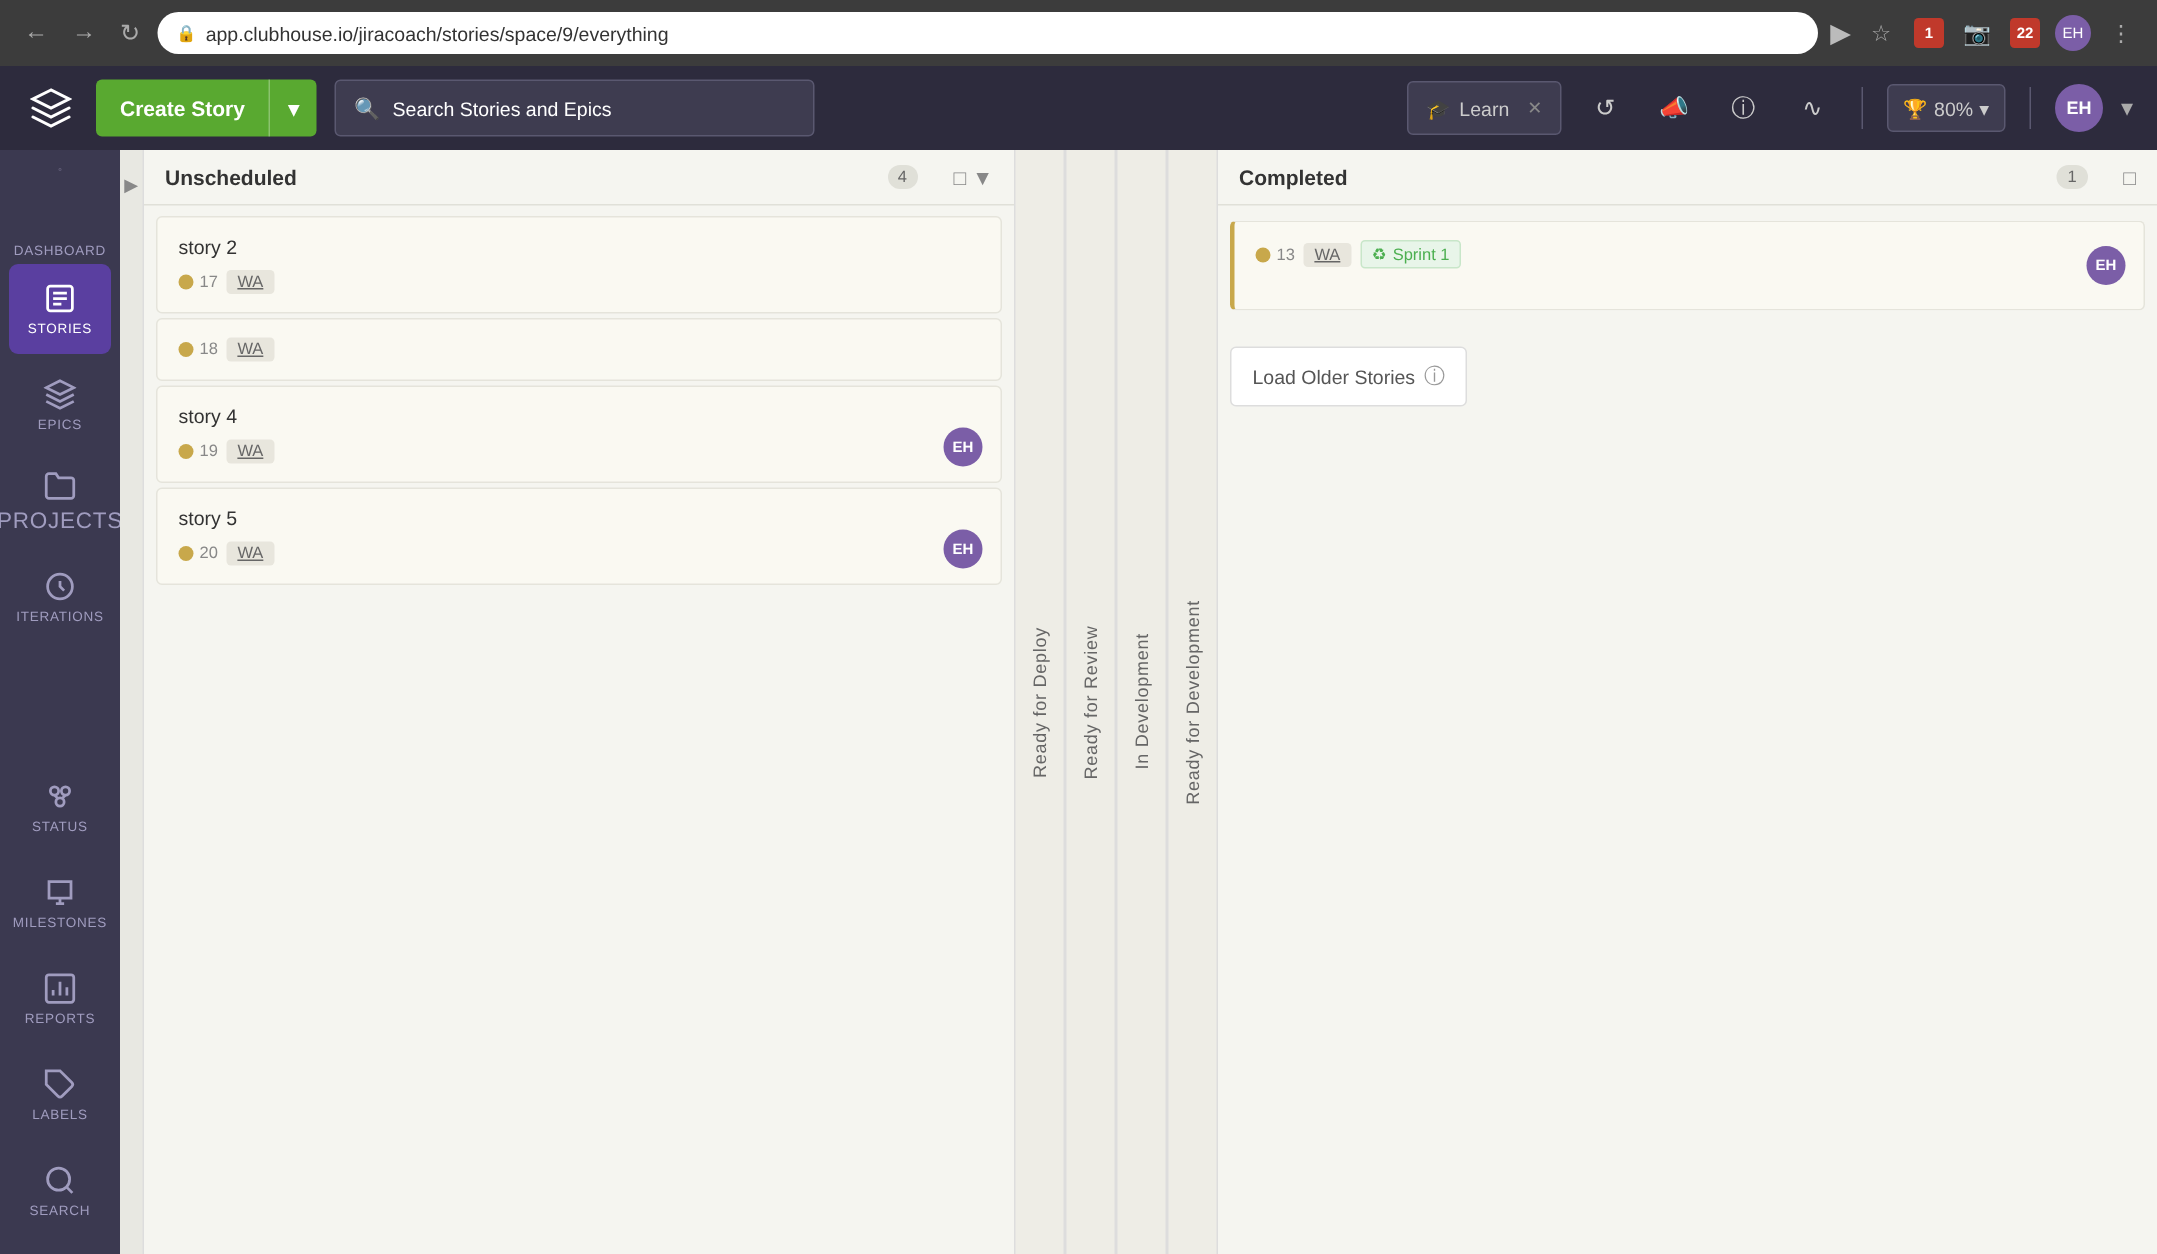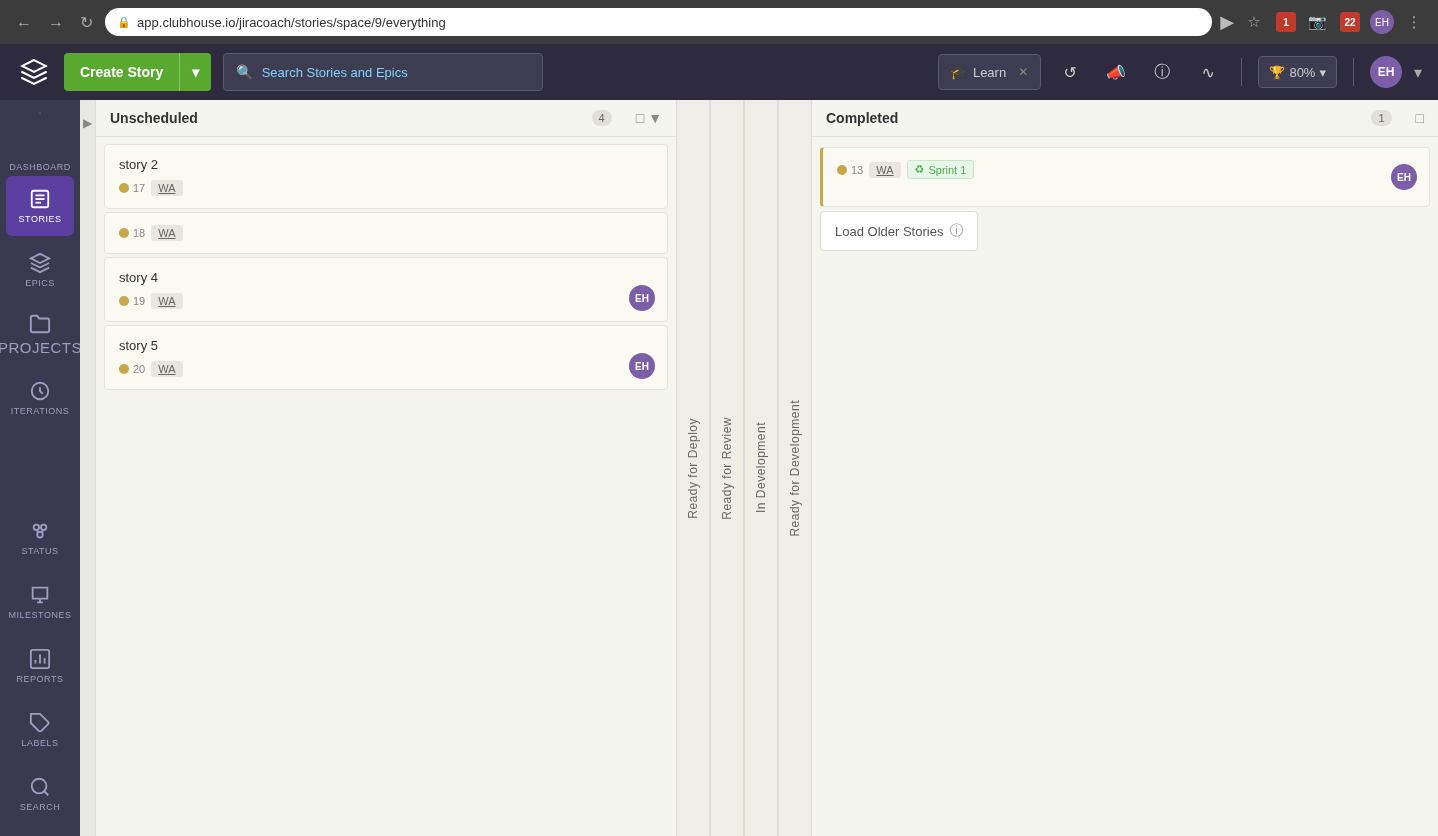--- a/index.html
+++ b/index.html
@@ -364,21 +364,21 @@
     
     .week-header {
       background: #e8e8e0;
       padding: 6px 14px;
       font-size: 12px;
       color: #555;
       text-align: center;
       border-bottom: 1px solid #ddd;
     }
     .load-older-btn {
-      margin: 4px 8px;
+      margin: 24px 8px;
       padding: 10px 14px;
       background: white;
       border: 1px solid #ddd;
       border-radius: 4px;
       font-size: 13px;
       color: #555;
       cursor: pointer;
       display: flex;
       align-items: center;
       gap: 6px;
@@ -419,21 +419,21 @@
     </svg>
   </div>
 
   <button class="create-story-btn">
     <span class="create-story-main">Create Story</span>
     <span class="create-story-dropdown">▾</span>
   </button>
 
   <div class="search-bar">
     <span style="color:#888;">🔍</span>
-    <span style="color:#7dd3fc; font-size:13px;">Search Stories and Epics</span>
+    <span style="color:#ffffff; font-size:13px;">Search Stories and Epics</span>
   </div>
 
   <div class="header-spacer"></div>
 
   <button class="learn-btn">
     <span>🎓</span>
     <span>Learn</span>
     <span class="close-x">✕</span>
   </button>
 

